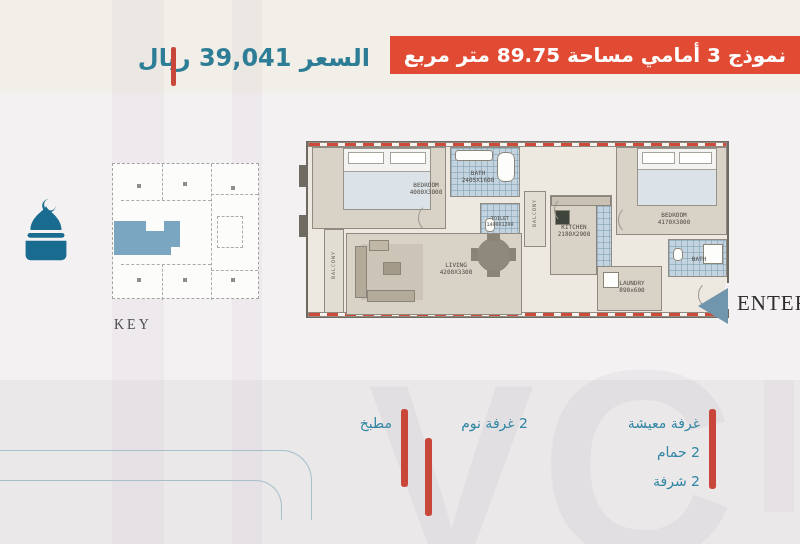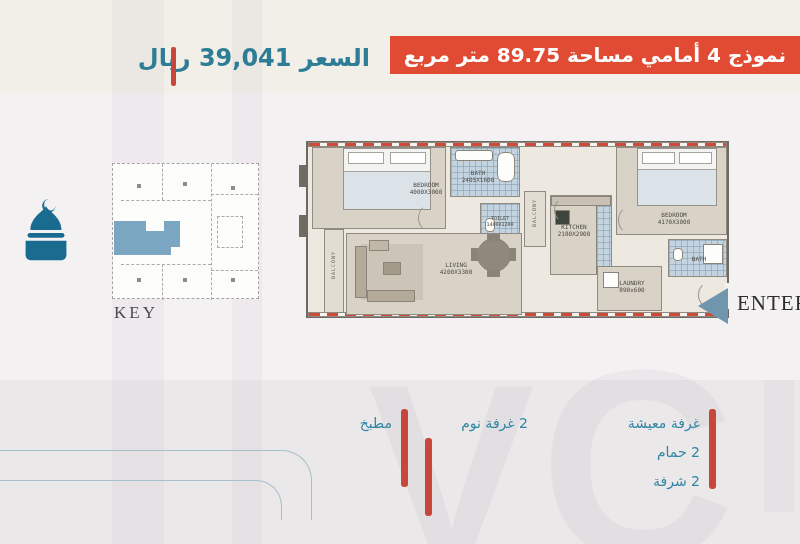--- a/index.html
+++ b/index.html
@@ -27,21 +27,21 @@
   
   #keymap{position:absolute;left:112px;top:163px;width:147px;height:136px;background:#fcfcfb;
           border:1px dashed #a3a3a3;box-sizing:border-box;}
   .kline-h{position:absolute;height:0;border-top:1px dashed #ababab;}
   .kline-v{position:absolute;width:0;border-left:1px dashed #ababab;}
   .kdash-rect{position:absolute;border:1px dashed #ababab;box-sizing:border-box;}
   .kdot{position:absolute;width:4px;height:4px;background:#8d8d8d;}
   #key-unit{position:absolute;left:1px;top:57px;width:66px;height:34px;background:var(--key-highlight,#7ba6c2);}
   #key-notch{position:absolute;left:33px;top:50px;width:18px;height:17px;background:#fcfcfb;}
   #key-step{position:absolute;left:58px;top:83px;width:9px;height:9px;background:#fcfcfb;}
-  #key-label{position:absolute;left:114px;top:303px;font-size:17px;letter-spacing:3px;color:#4c4c4c;
+  #key-label{position:absolute;left:114px;top:317px;font-size:14px;letter-spacing:3px;color:#4c4c4c;
              font-family:"Liberation Serif",serif;}
   
   #plan{position:absolute;left:306px;top:141px;width:423px;height:177px;background:#eee9e0;
         border:2px solid #6e6a62;box-sizing:border-box;}
   .room{position:absolute;background:#d9d3c7;border:1px solid #8f8b82;box-sizing:border-box;}
   .balcony{background:#e2ddd3;}
   .tile{background-color:#c3d4e0;
         background-image:linear-gradient(rgba(125,155,175,.55) 1px,transparent 1px),
                          linear-gradient(90deg,rgba(125,155,175,.55) 1px,transparent 1px);
         background-size:6px 6px;}
@@ -80,21 +80,21 @@
   <div class="band" id="band-top"></div>
   <div class="band" id="band-mid"></div>
   <div class="band" id="band-bottom"></div>
 
   <div class="wm-bar" style="left:112px;top:0;width:52px;height:544px;"></div>
   <div class="wm-bar" style="left:232px;top:0;width:30px;height:544px;"></div>
   <div class="wm-bar" style="left:764px;top:380px;width:30px;height:132px;"></div>
   <div class="wm-letter" style="left:368px;top:348px;font-size:250px;">V</div>
   <div class="wm-letter" style="left:540px;top:330px;font-size:270px;">C</div>
 
-  <div id="banner">نموذج 4 أمامي مساحة 89.75 متر مربع</div>
+  <div id="banner">نموذج 3 أمامي مساحة 89.75 متر مربع</div>
   <div id="price">السعر 39,041 ريال</div>
   <div id="price-bar"></div>
 
   <div id="mosque">
     <svg viewBox="0 0 56 70" xmlns="http://www.w3.org/2000/svg">
       <path d="M31 2 a7 7 0 1 0 7 7 a6 6 0 1 1 -7 -7 z"></path>
       <path d="M28 9 C27 14 12 20 12 34 L44 34 C44 20 29 14 28 9 z"></path>
       <rect x="9" y="37" width="38" height="5" rx="2.5"></rect>
       <path d="M7 45 h42 v15 a5 5 0 0 1 -5 5 H12 a5 5 0 0 1 -5 -5 z"></path>
     </svg>

